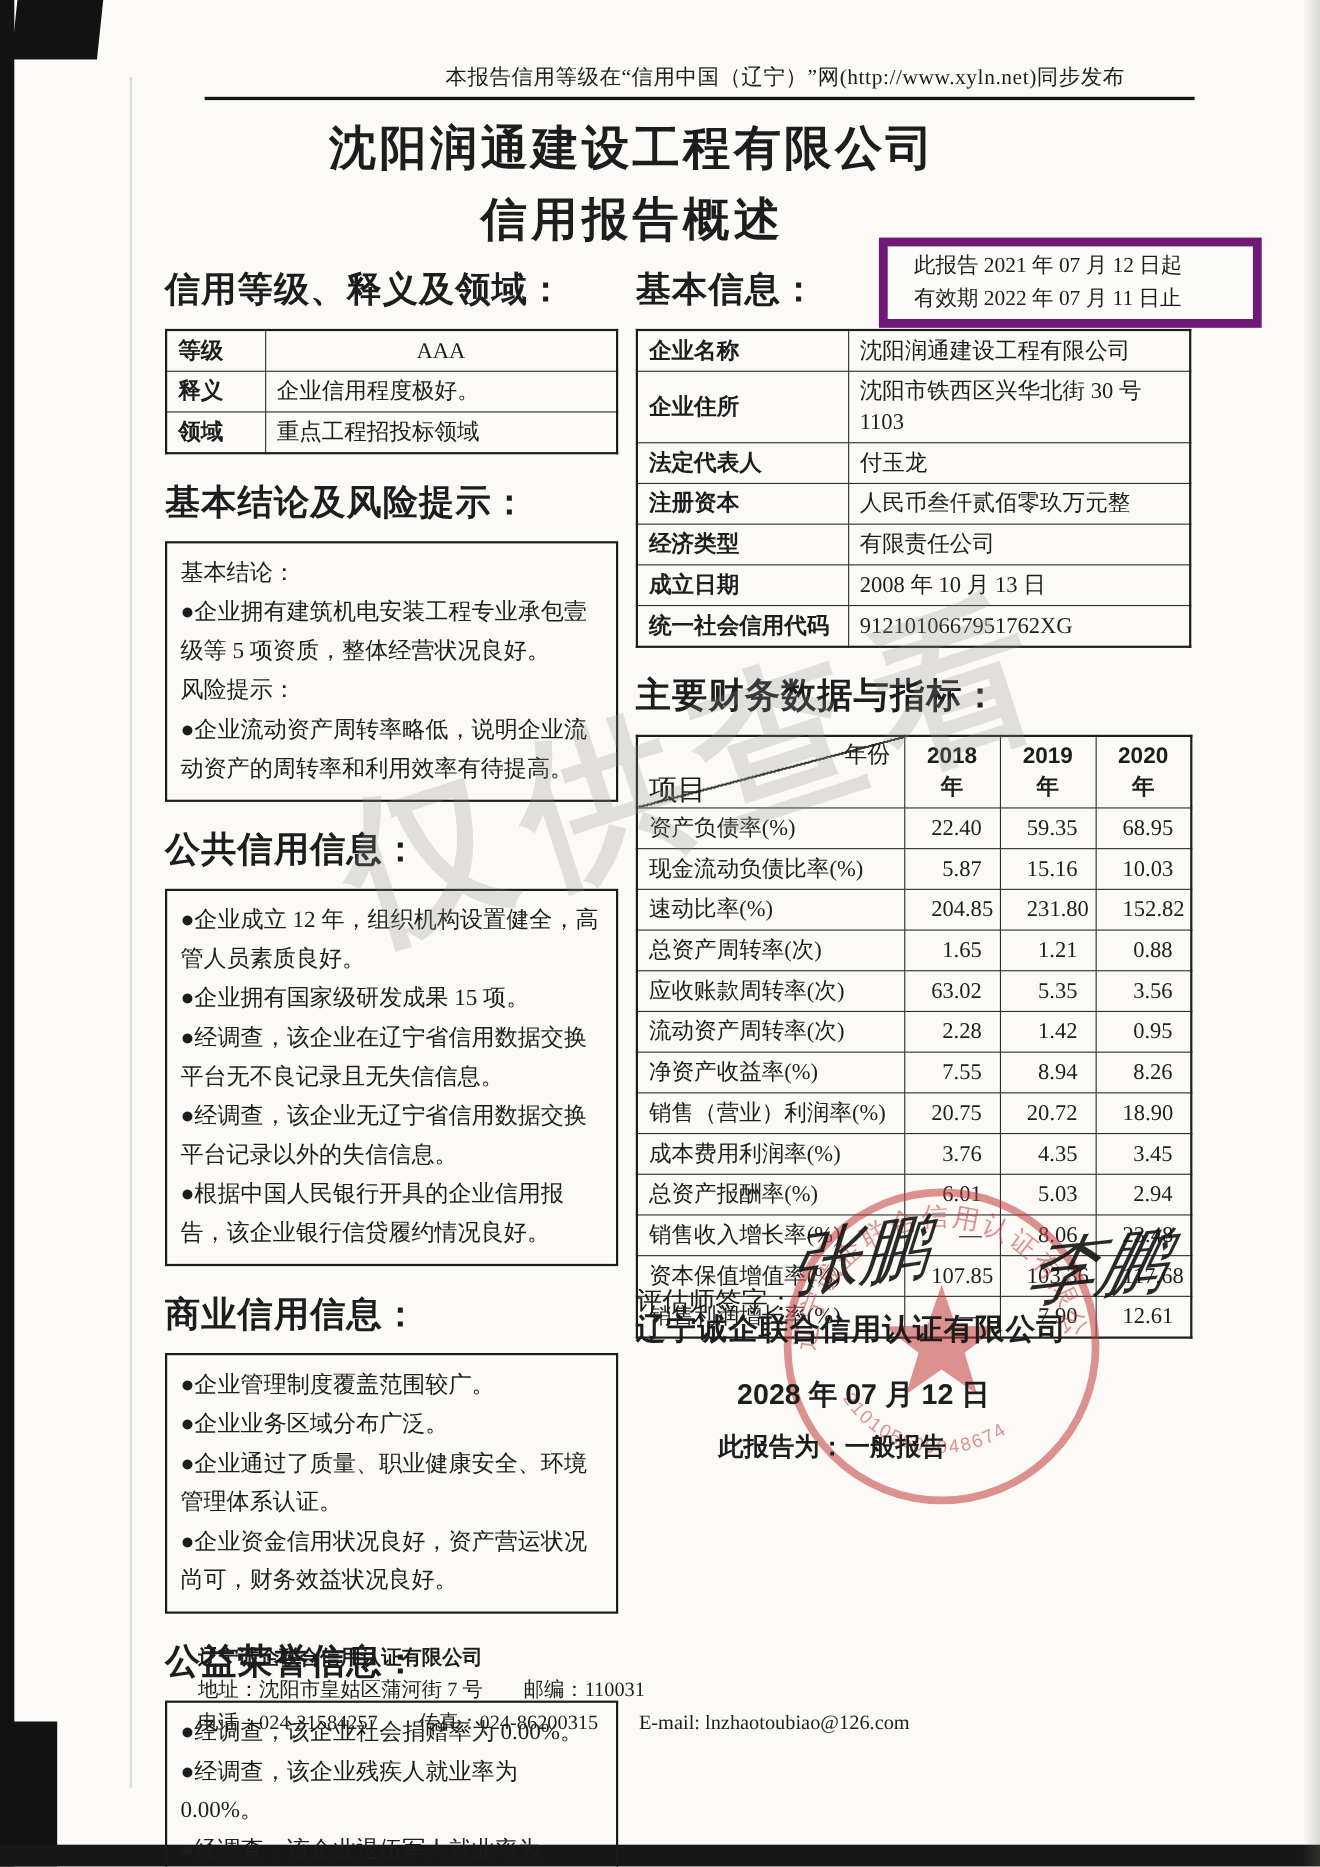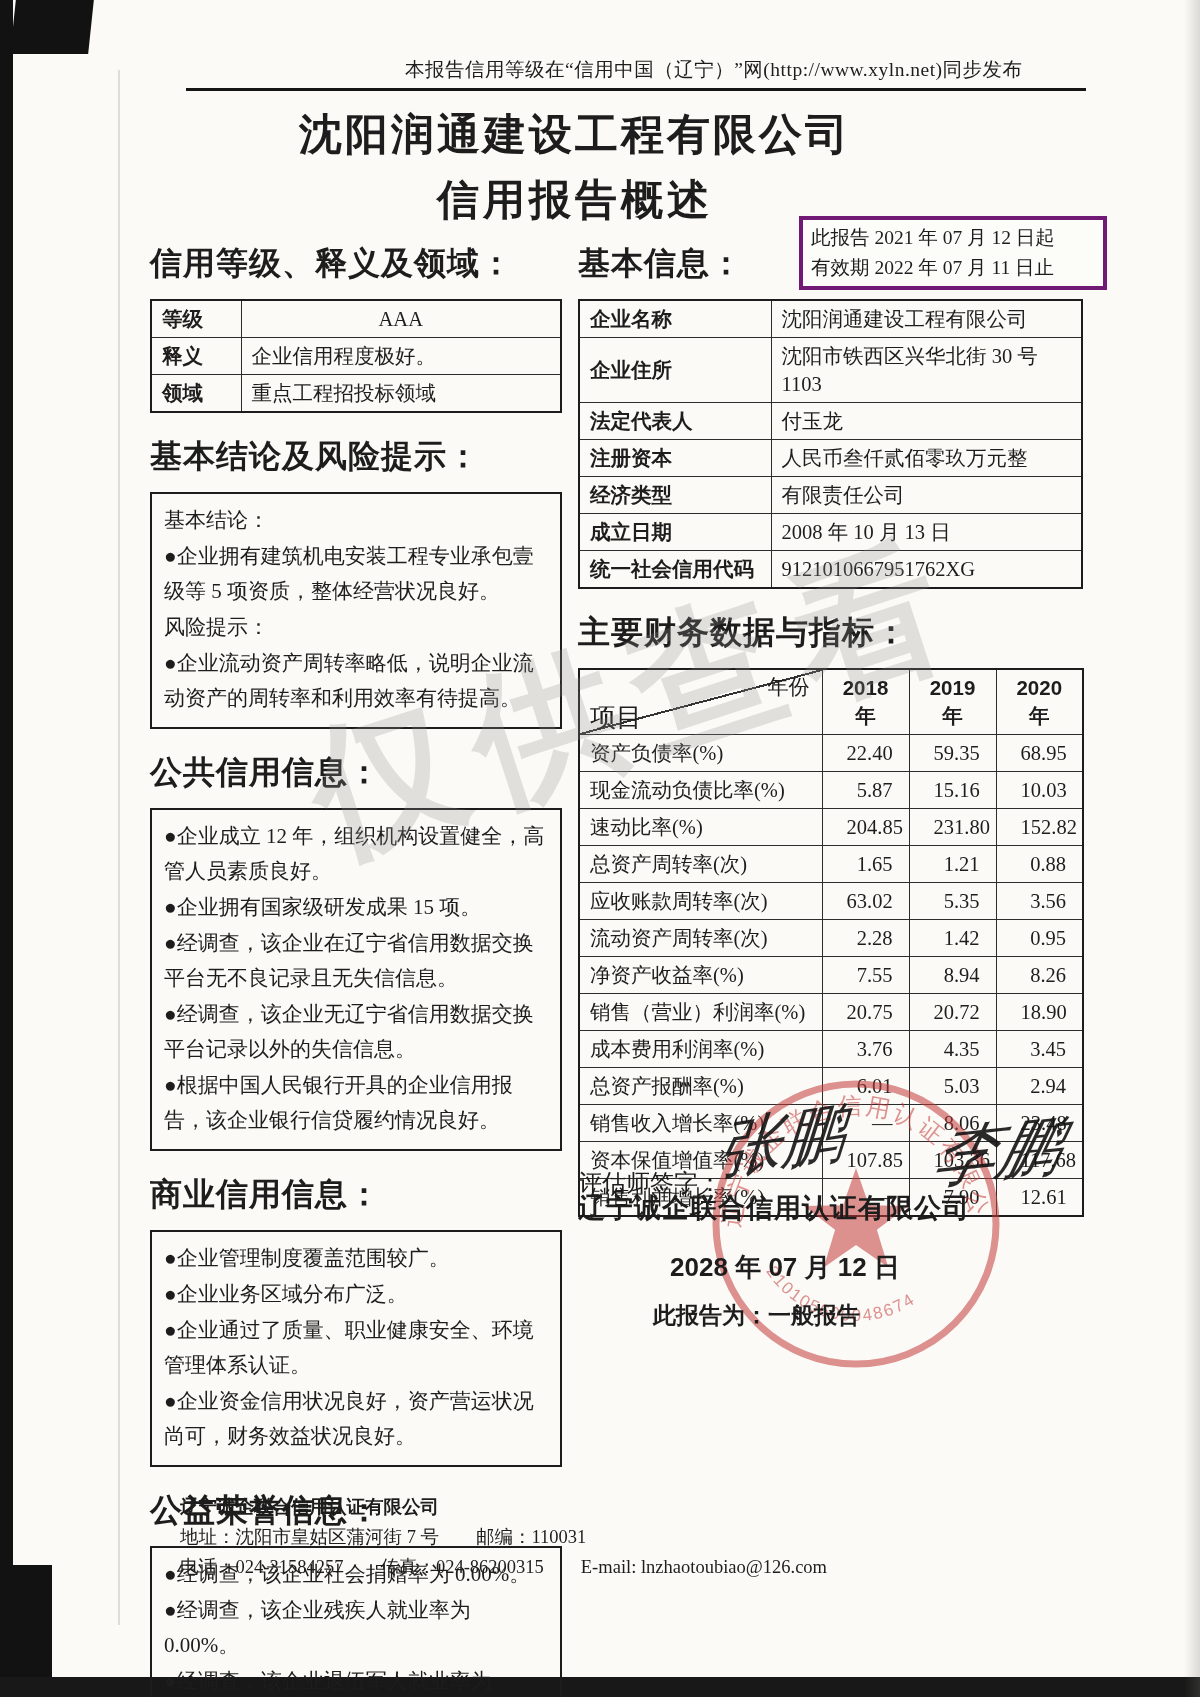--- a/index.html
+++ b/index.html
@@ -25,22 +25,22 @@
     pointer-events:none;z-index:6;
   }
   
   .head-notice{position:absolute;left:405px;top:56px;font-size:19.5px;letter-spacing:.5px;}
   .head-rule{position:absolute;left:186px;top:88px;width:900px;height:3px;background:#151515;}
   .title-wrap{position:absolute;left:50px;top:106px;width:1050px;text-align:center;}
   .title-l1{font-size:43px;font-weight:700;letter-spacing:3px;}
   .title-l2{font-size:42px;font-weight:700;letter-spacing:4px;margin-top:8px;}
   
   .validity{
-    position:absolute;left:799px;top:216px;width:284px;border:4px solid #701a75;
-    padding:3px 8px;font-size:19.5px;line-height:30px;background:rgba(255,255,255,.4);z-index:7;
+    position:absolute;left:799px;top:216px;width:284px;border:8px solid #701a75;
+    padding:3px 24px;font-size:19.5px;line-height:30px;background:rgba(255,255,255,.4);z-index:7;
   }
   
   .col-left{position:absolute;left:150px;top:240px;width:412px;}
   .col-right{position:absolute;left:578px;top:240px;width:505px;}
   .sec-h{
     font-family:"Liberation Sans","DejaVu Sans",sans-serif;font-weight:700;
     font-size:32px;letter-spacing:1px;margin:22px 0 13px 0;
   }
   .sec-h.first{margin-top:2px;}
   

